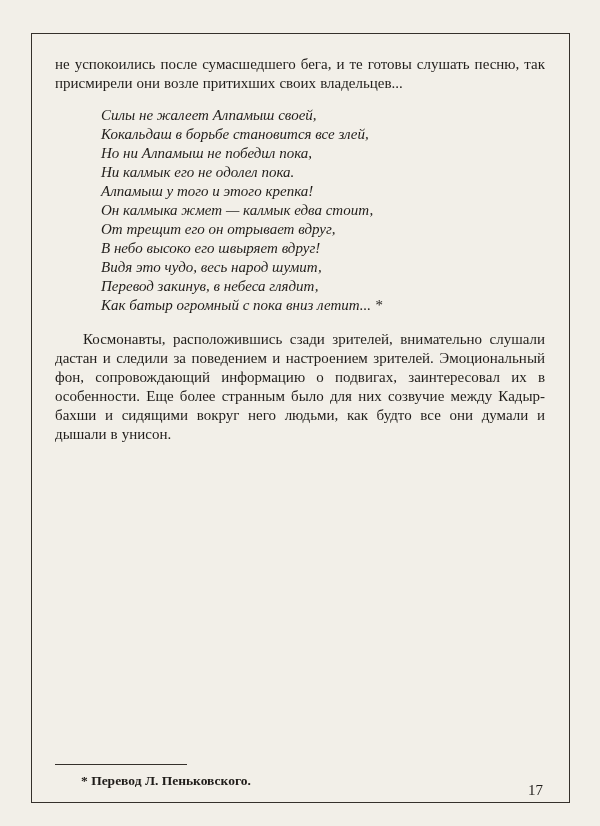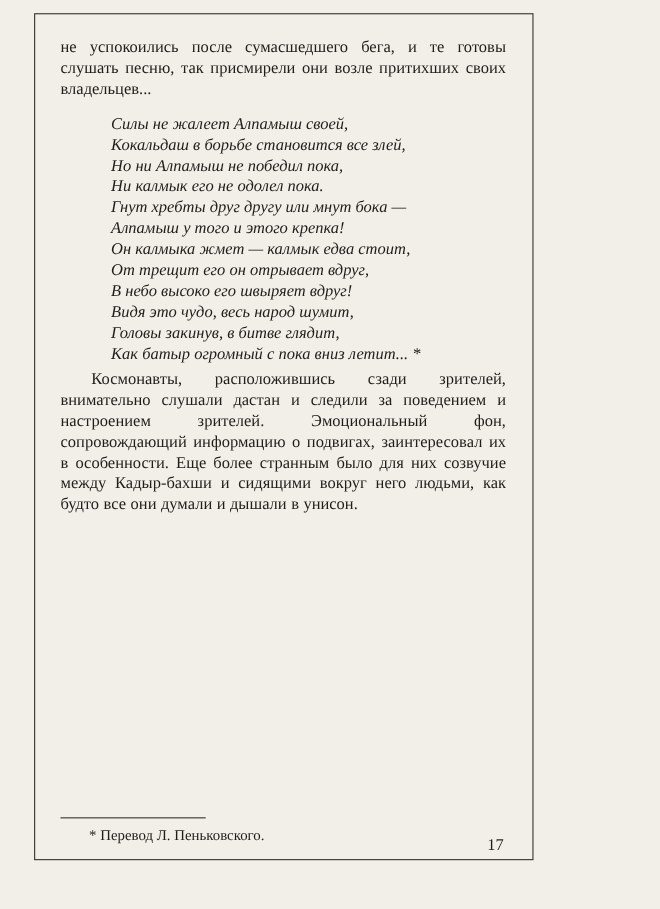--- a/index.html
+++ b/index.html
@@ -10,43 +10,43 @@
   body{
     width:600px;height:826px;
     background:var(--paper);
     font-family:"Liberation Serif","DejaVu Serif",serif;
     color:var(--ink);
     position:relative;
     overflow:hidden;
   }
   .frame{
     position:absolute;
-    left:31px;top:12px;
-    width:454px;height:770px;
+    left:31px;top:33px;
+    width:539px;height:770px;
     border:1px solid #35302b;
     box-sizing:border-box;
   }
   .text-block{
     position:absolute;
     left:23px;right:24px;top:21px;bottom:62px;
     overflow:hidden;
   }
   .para{
     margin:0;
     font-size:15px;
     line-height:19px;
     text-align:justify;
     text-indent:28px;
     hyphens:auto;
     -webkit-hyphens:auto;
     word-spacing:0.3px;
   }
   .para.no-indent{text-indent:0;}
   .verse{
-    margin:13px 0 4px 46px;
+    margin:13px 0 15px 46px;
     font-style:italic;
   }
   .verse-line{
     font-size:15px;
     line-height:19px;
     white-space:nowrap;
   }
   .footnote-block{
     position:absolute;
     left:23px;bottom:13px;
@@ -54,20 +54,21 @@
   .footnote-rule{
     width:132px;
     border-top:1px solid #35302b;
     margin-bottom:7px;
   }
   .footnote-text{
     margin:0;
     font-size:13.5px;
     line-height:17px;
     text-indent:26px;
+    font-weight:bold;
   }
   .page-number{
     position:absolute;
     right:26px;bottom:3px;
     font-size:15px;
     font-family:Liberation Serif, serif;
   }
 </style>
 </head>
 <body>
@@ -75,27 +76,26 @@
 <div class="frame">
   <div class="text-block">
 
     <p class="para no-indent">не успокоились после сумасшедшего бега, и те готовы слушать песню, так присмирели они возле притихших своих владельцев...</p>
 
     <div class="verse">
       <div class="verse-line">Силы не жалеет Алпамыш своей,</div>
       <div class="verse-line">Кокальдаш в борьбе становится все злей,</div>
       <div class="verse-line">Но ни Алпамыш не победил пока,</div>
       <div class="verse-line">Ни калмык его не одолел пока.</div>
-      <div class="verse-line">Гнут хребты друг другу или мнут бока —</div>
       <div class="verse-line">Алпамыш у того и этого крепка!</div>
       <div class="verse-line">Он калмыка жмет — калмык едва стоит,</div>
       <div class="verse-line">От трещит его он отрывает вдруг,</div>
       <div class="verse-line">В небо высоко его швыряет вдруг!</div>
       <div class="verse-line">Видя это чудо, весь народ шумит,</div>
-      <div class="verse-line">Головы закинув, в битве глядит,</div>
+      <div class="verse-line">Перевод закинув, в небеса глядит,</div>
       <div class="verse-line">Как батыр огромный с пока вниз летит... *</div>
     </div>
 
     <p class="para">Космонавты, расположившись сзади зрителей, внимательно слушали дастан и следили за поведением и настроением зрителей. Эмоциональный фон, сопровождающий информацию о подвигах, заинтересовал их в особенности. Еще более странным было для них созвучие между Кадыр-бахши и сидящими вокруг него людьми, как будто все они думали и дышали в унисон.</p>
 
   </div>
 
   <div class="footnote-block">
     <div class="footnote-rule"></div>
     <p class="footnote-text">* Перевод Л. Пеньковского.</p>

